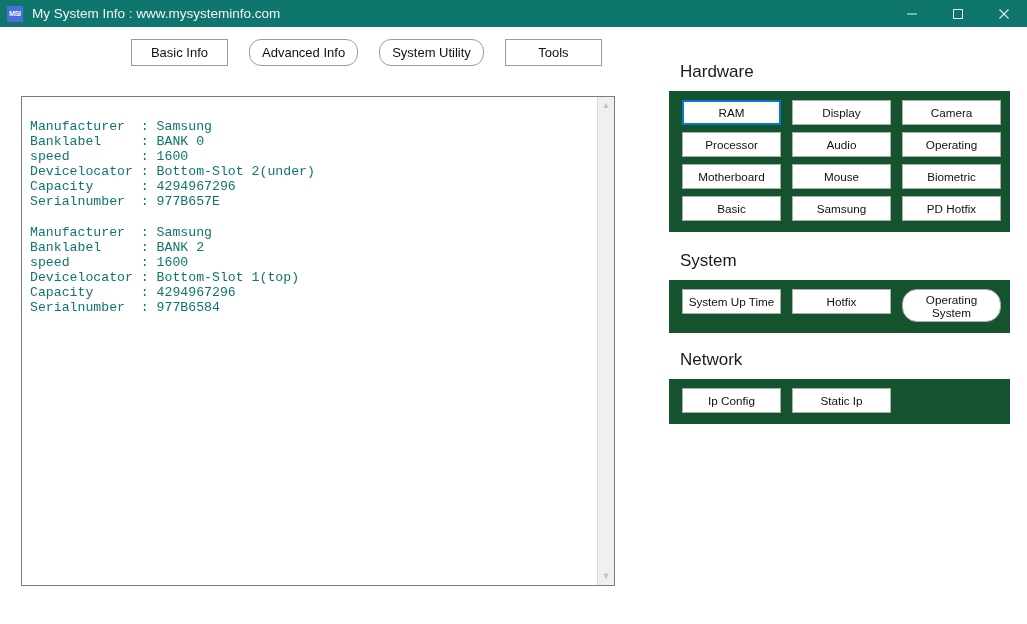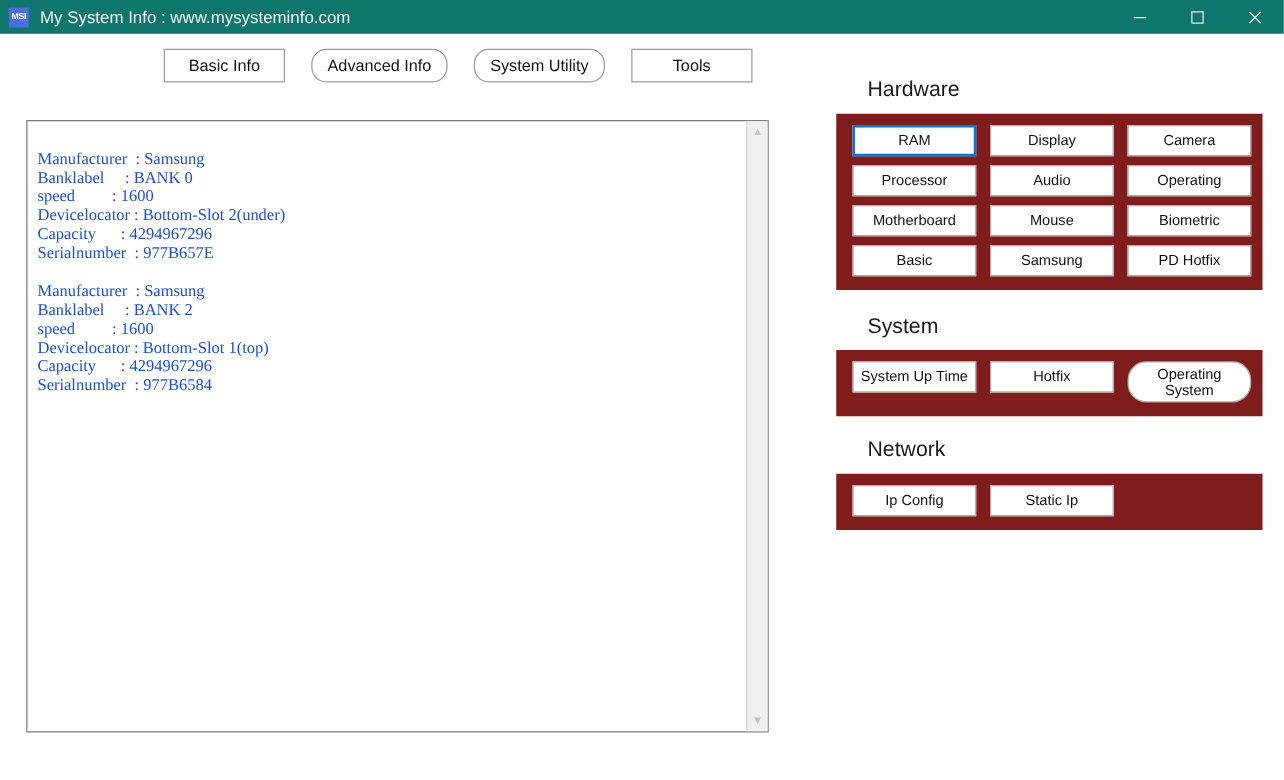--- a/index.html
+++ b/index.html
@@ -100,24 +100,24 @@
     width: 594px;
     height: 490px;
     border: 1px solid #7c7c7c;
     background: #ffffff;
     box-sizing: border-box;
     display: flex;
   }
   #textarea-content {
     flex: 1 1 auto;
     padding: 22px 0 0 8px;
-    font-family: Liberation Serif, serif;
+    font-family: Liberation Mono, monospace;
     font-size: 13.2px;
     line-height: 15.1px;
-    color: #1d4ed8;
+    color: #0f766e;
     white-space: pre;
     overflow: hidden;
   }
   #scrollbar {
     width: 17px;
     flex: none;
     background: #f0f0f0;
     border-left: 1px solid #d8d8d8;
     display: flex;
     flex-direction: column;
@@ -142,25 +142,25 @@
   #rightpanel {
     position: absolute;
     left: 669px;
     top: 62px;
     width: 341px;
   }
   .section-title {
     font-size: 17px;
     color: #1a1a1a;
     font-family: "Liberation Sans", sans-serif;
-    margin: 0 0 9px 25px;
+    margin: 0 0 9px 11px;
     font-weight: normal;
   }
   .section-body {
-    background: #7f1d1d;
+    background: #14532d;
     padding: 9px 0 11px 0;
     display: flex;
     flex-wrap: wrap;
     gap: 7px 11px;
     padding-left: 13px;
   }
   .gbtn {
     background: #ffffff;
     border: 1px solid #adadad;
     width: 99px;

